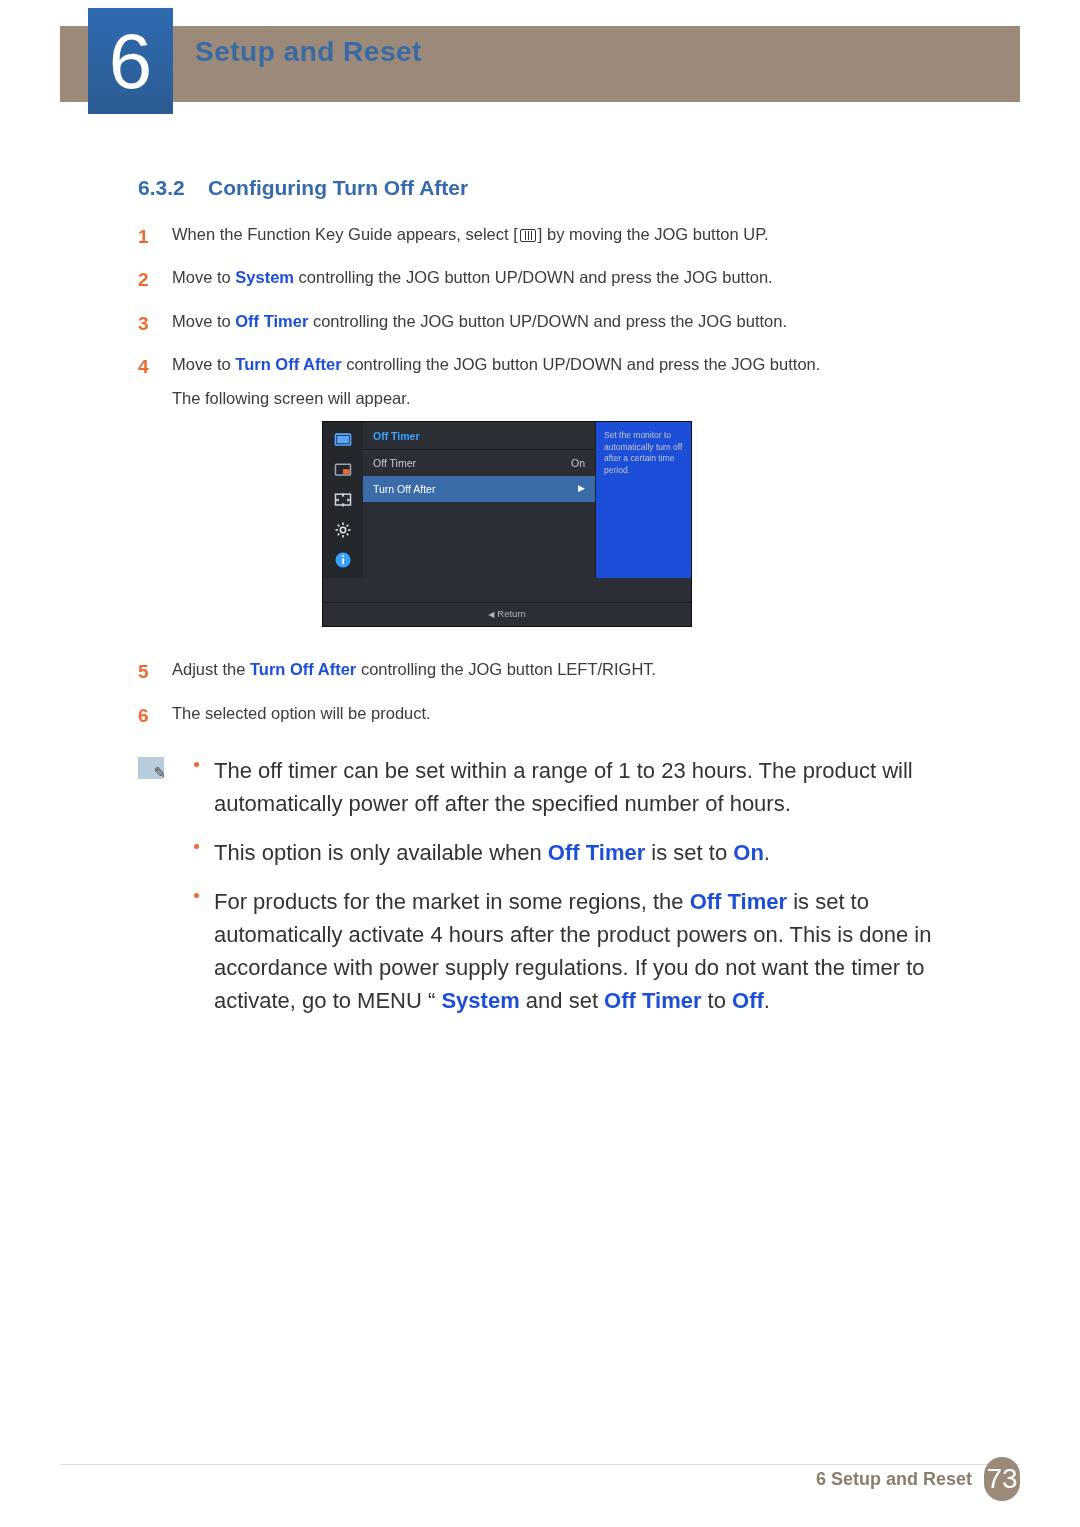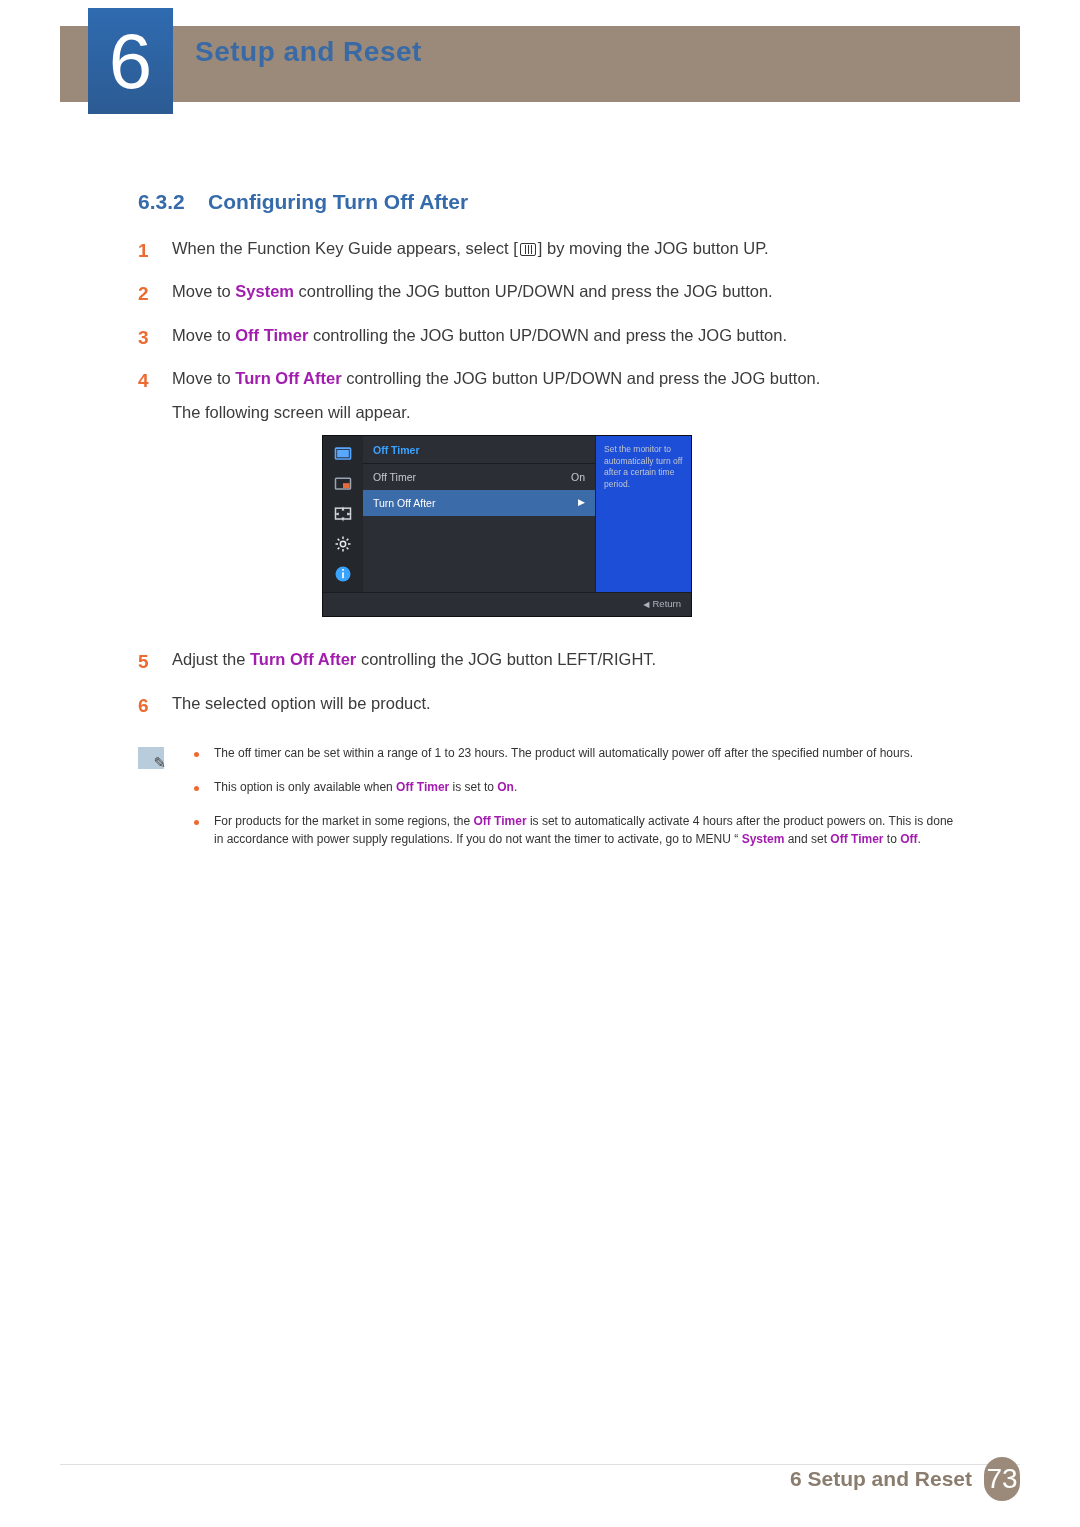--- a/index.html
+++ b/index.html
@@ -28,32 +28,32 @@
   }
   .chapter-num { font-size: 78px; font-weight: 400; }
   .chapter-title {
     position: absolute; top: 36px; left: 195px;
     font-size: 28px; color: #3a6aa5; font-weight: 700;
     letter-spacing: .5px;
   }
   
   .content {
     position: absolute;
-    top: 190px; left: 138px; right: 120px;
+    top: 176px; left: 138px; right: 120px;
   }
   .h2 {
     color: #356bab; font-size: 21px; font-weight: 600;
     margin-bottom: 22px;
   }
   .steps { list-style: none; }
   .step { display: flex; gap: 14px; margin-bottom: 14px; line-height: 1.55; }
   .step-num { color: #ed6b33; font-size: 19px; font-weight: 600; min-width: 20px; }
   .step-body { flex: 1; font-size: 16.5px; color: #3b3b3b; }
   .step-body .sub { display: block; margin-top: 8px; }
-  .kw { color: #a21caf; font-weight: 700; }
+  .kw { color: #1d4ed8; font-weight: 700; }
   .kw-n { color: #333; font-weight: 400; }
   .menu-glyph {
     display: inline-block; width: 16px; height: 13px;
     border: 1.5px solid #333; border-radius: 2px;
     position: relative; vertical-align: -2px; margin: 0 2px;
   }
   .menu-glyph::before {
     content: ""; position: absolute; left: 4px; top: 1px; width: 1.5px; height: 9px; background: #333;
     box-shadow: 3px 0 0 #333, 6px 0 0 #333;
   }
@@ -68,38 +68,38 @@
   .osd-side { width: 40px; background: #24272c; padding: 8px 0; display: flex; flex-direction: column; align-items: center; gap: 10px; }
   .osd-side svg, .osd-side .ic { width: 20px; height: 20px; }
   .osd-main { flex: 1; }
   .osd-hdr { padding: 6px 10px 4px; color: #3aa2ff; font-size: 10.5px; font-weight: 700; border-bottom: 1px solid #1a1c20; }
   .osd-row { display: flex; justify-content: space-between; align-items: center; padding: 5px 10px; font-size: 10.5px; }
   .osd-row.normal { color: #c4c8cf; }
   .osd-row.sel { background: #3b6ba8; color: #fff; }
   .osd-row .arrow { font-size: 9px; color: #fff; }
   .osd-desc { width: 95px; padding: 8px; background: #1d4ed8; color: #c2c6cd; font-size: 8.5px; line-height: 1.35; }
   .osd-divider { width: 1px; background: #1e2126; }
-  .osd-footer { border-top: 1px solid #1a1c20; padding: 4px 10px; text-align: right; color: #aeb3bb; font-size: 9.5px; }
+  .osd-footer { border-top: 1px solid #1a1c20; padding: 4px 10px; text-align: center; color: #aeb3bb; font-size: 9.5px; margin-top: 24px; }
   .osd-footer .tri { font-size: 8px; margin-right: 3px; }
 
   .note-block { display: flex; gap: 22px; margin-top: 24px; }
   .note-icon { width: 26px; height: 22px; background: #b8ccdb; position: relative; flex-shrink: 0; margin-top: 3px; }
   .note-icon::after { content: "✎"; position: absolute; right: -2px; bottom: -3px; font-size: 15px; color: #444; }
   .note-list { list-style: none; }
-  .note-list li { position: relative; padding-left: 28px; margin-bottom: 16px; line-height: 1.5; font-size: 12px; }
+  .note-list li { position: relative; padding-left: 28px; margin-bottom: 16px; line-height: 1.5; font-size: 22px; }
   .note-list li::before {
     content: ""; position: absolute; left: 8px; top: 8px; width: 5px; height: 5px; background: #ed6b33; border-radius: 50%;
   }
 
   
   .footer {
     position: absolute; bottom: 26px; left: 60px; right: 60px;
     display: flex; justify-content: flex-end; align-items: center;
   }
-  .footer-text { color: #8a7d6e; font-size: 21px; font-weight: 600; margin-right: 12px; }
+  .footer-text { color: #8a7d6e; font-size: 18px; font-weight: 600; margin-right: 12px; }
   .page-box { width: 36px; height: 44px; background: #9b8a79; color: #fff; display: flex; align-items: center; justify-content: center; font-size: 28px; font-weight: 400; border-radius: 19px; }
   .footer-line { position: absolute; bottom: 62px; left: 60px; right: 60px; height: 1px; background: #e0e0e0; }
 </style>
 </head>
 <body>
 
 <div class="top-banner"></div>
 <div class="chapter-box">
   <span class="chapter-num">6</span>
 </div>

